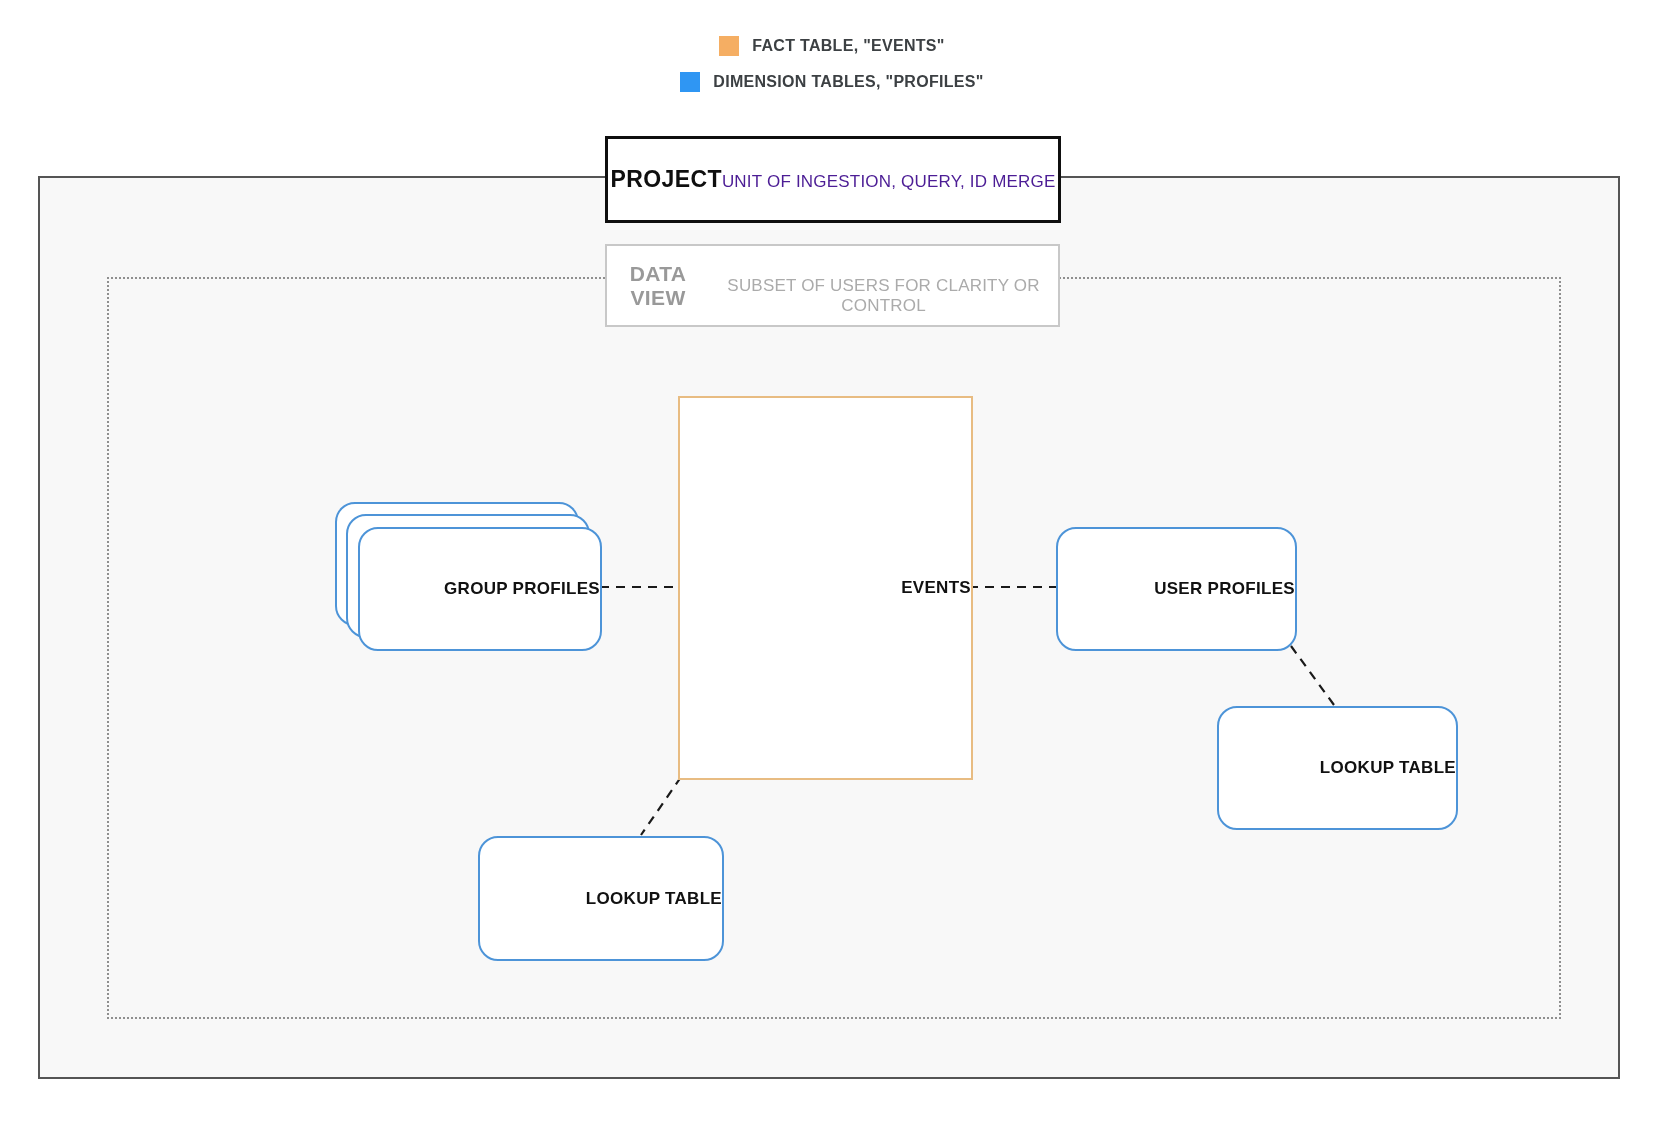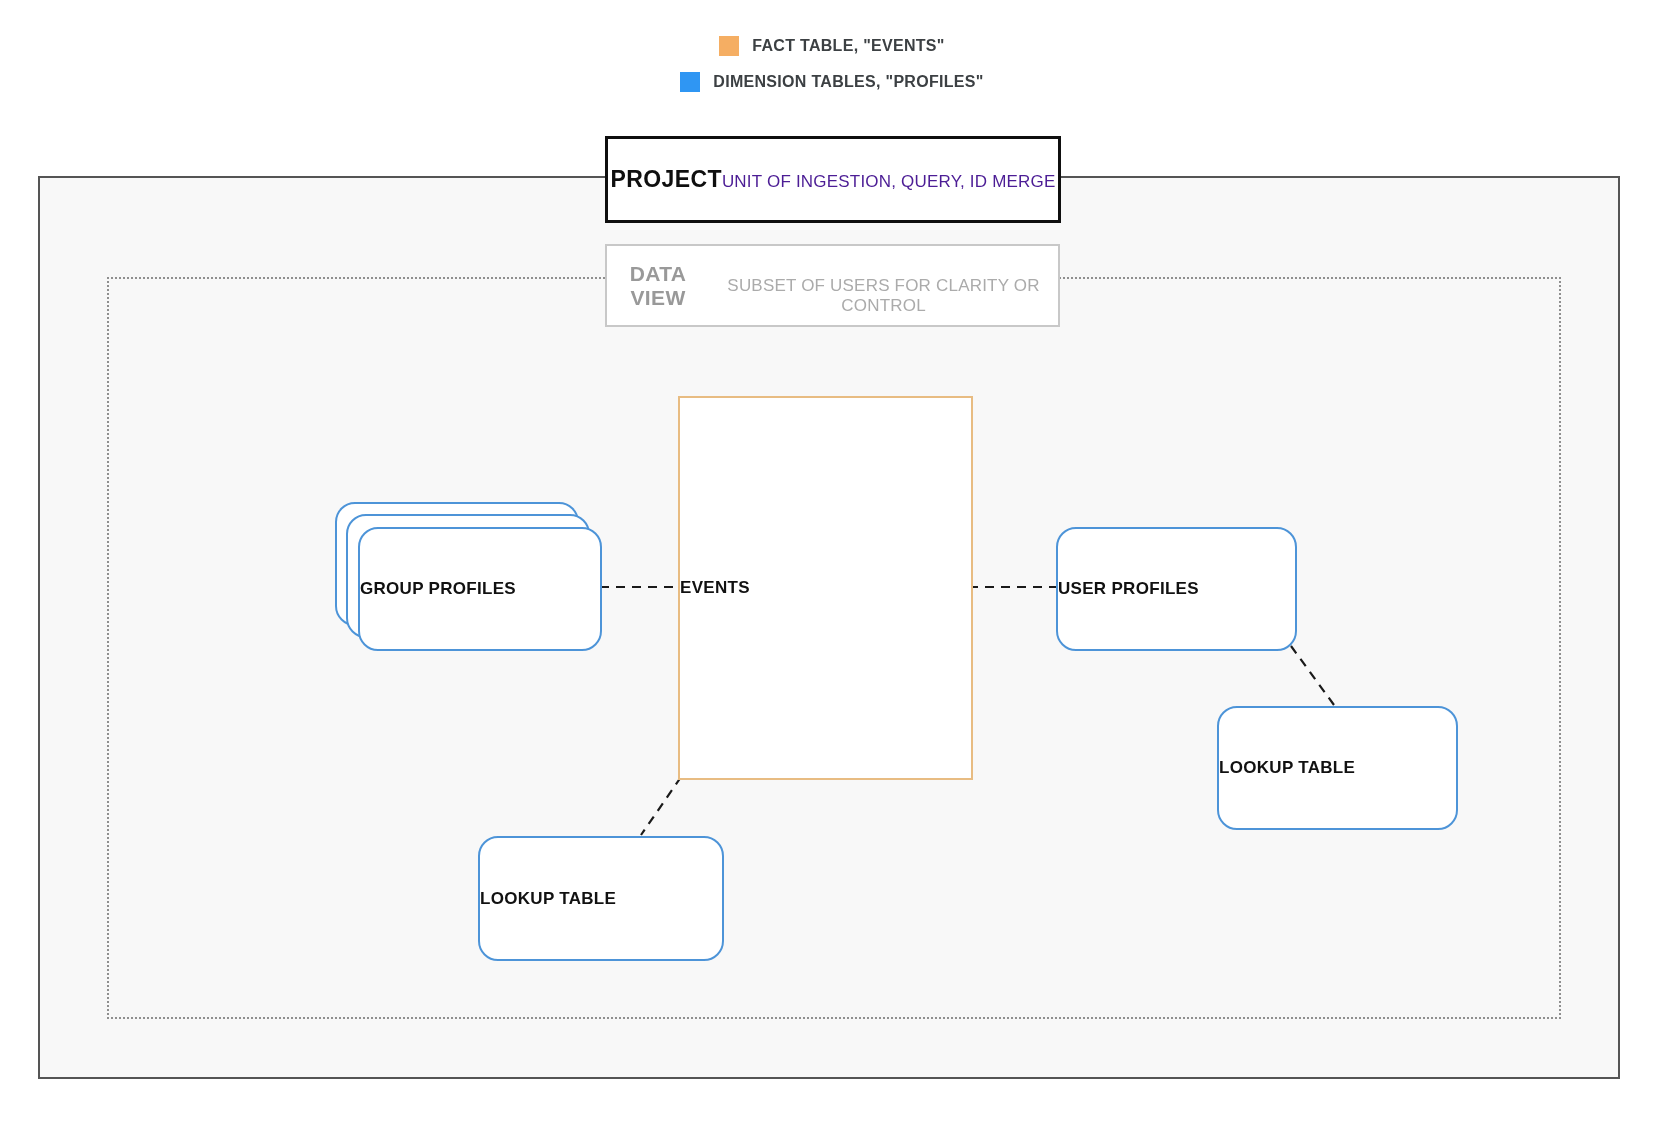--- a/index.html
+++ b/index.html
@@ -130,21 +130,21 @@
     stroke: #1a1a1a;
     stroke-width: 2.2;
     stroke-dasharray: 9 7;
   }
 
   
   .node {
     position: absolute;
     display: flex;
     align-items: center;
-    justify-content: flex-start;
+    justify-content: flex-end;
     background: #ffffff;
     z-index: 2;
   }
   .node-label {
     font-size: 17px;
     font-weight: bold;
     color: #111111;
     letter-spacing: 0.3px;
     text-align: center;
     white-space: nowrap;

